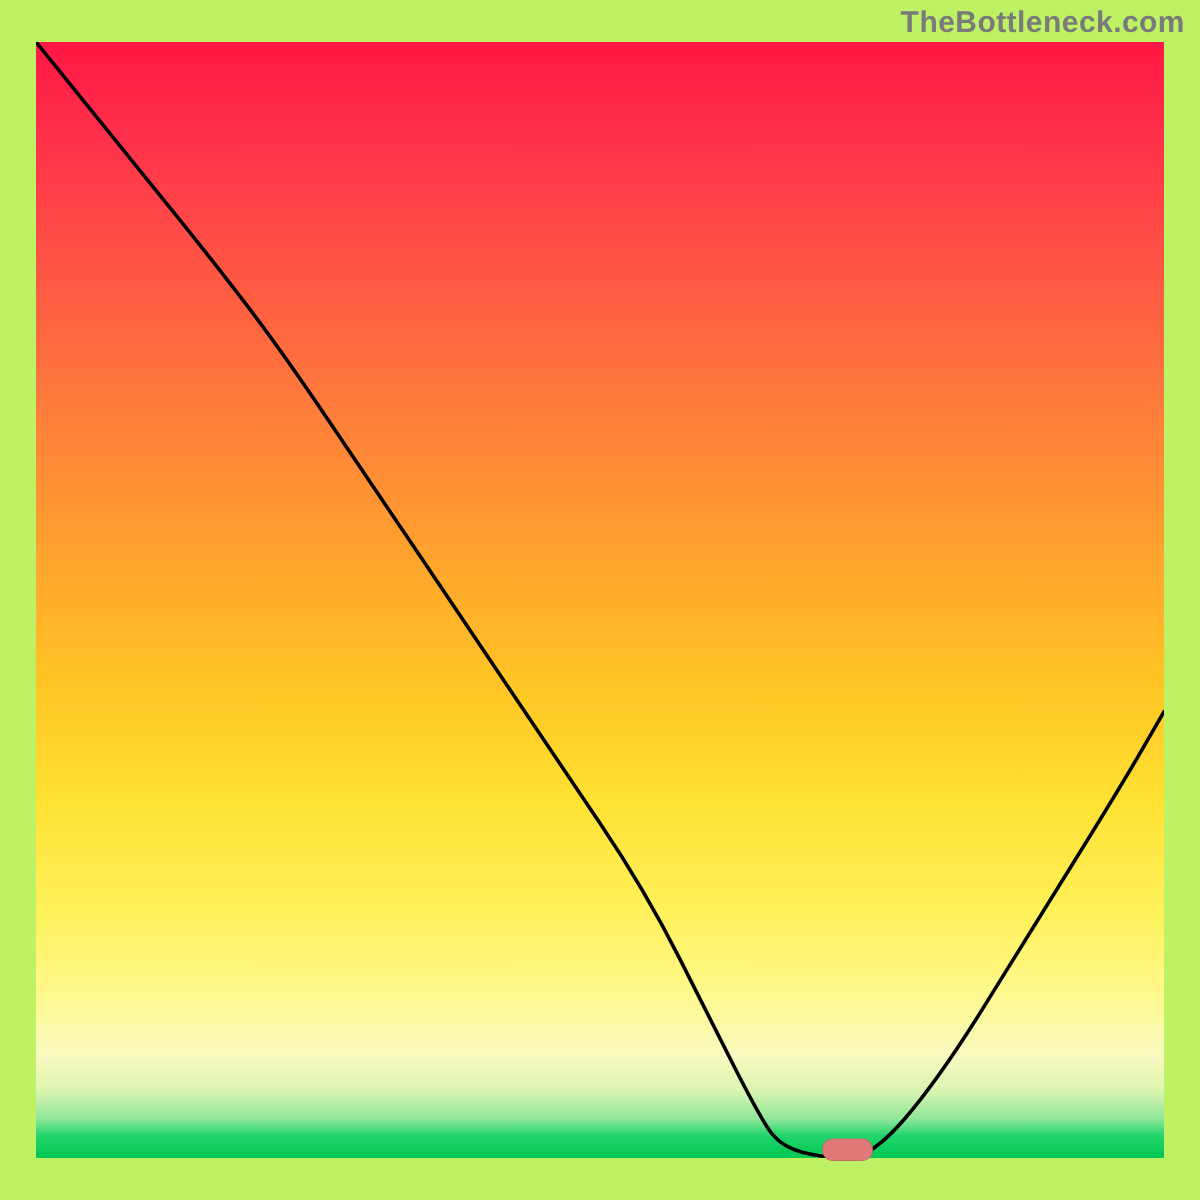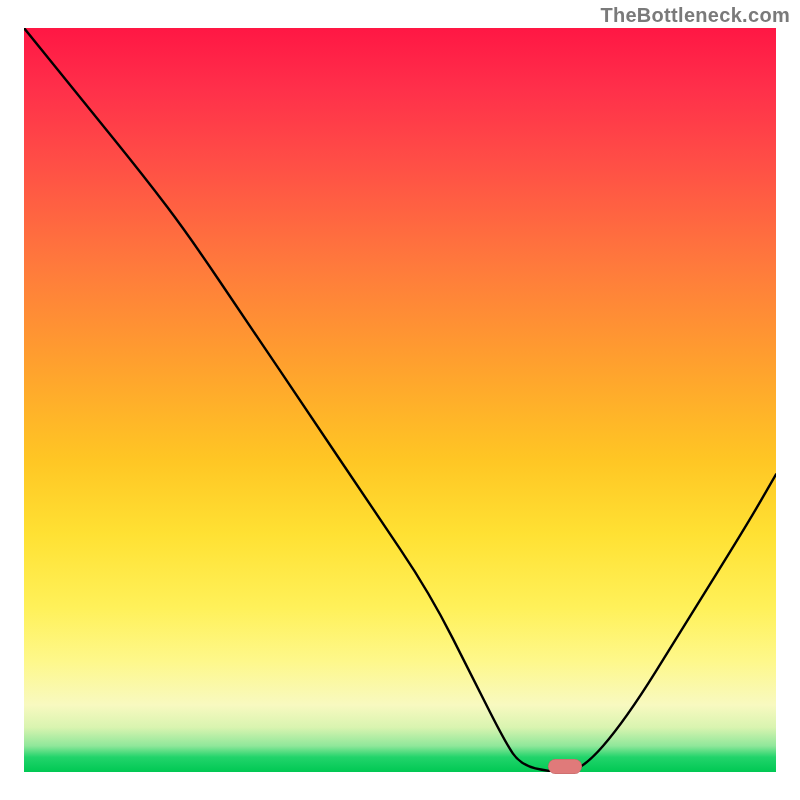--- a/index.html
+++ b/index.html
@@ -8,21 +8,21 @@
     width: 800px;
     height: 800px;
     background: #000;
     font-family: Arial, Helvetica, sans-serif;
     overflow: hidden;
   }
   .frame {
     position: relative;
     width: 800px;
     height: 800px;
-    background: #ffffff;
+    background: #bef264;
   }
   .watermark {
     position: absolute;
     top: 4px;
     right: 10px;
     color: #7a7a7a;
     font-size: 20px;
     font-weight: 600;
     letter-spacing: 0.3px;
     z-index: 30;

